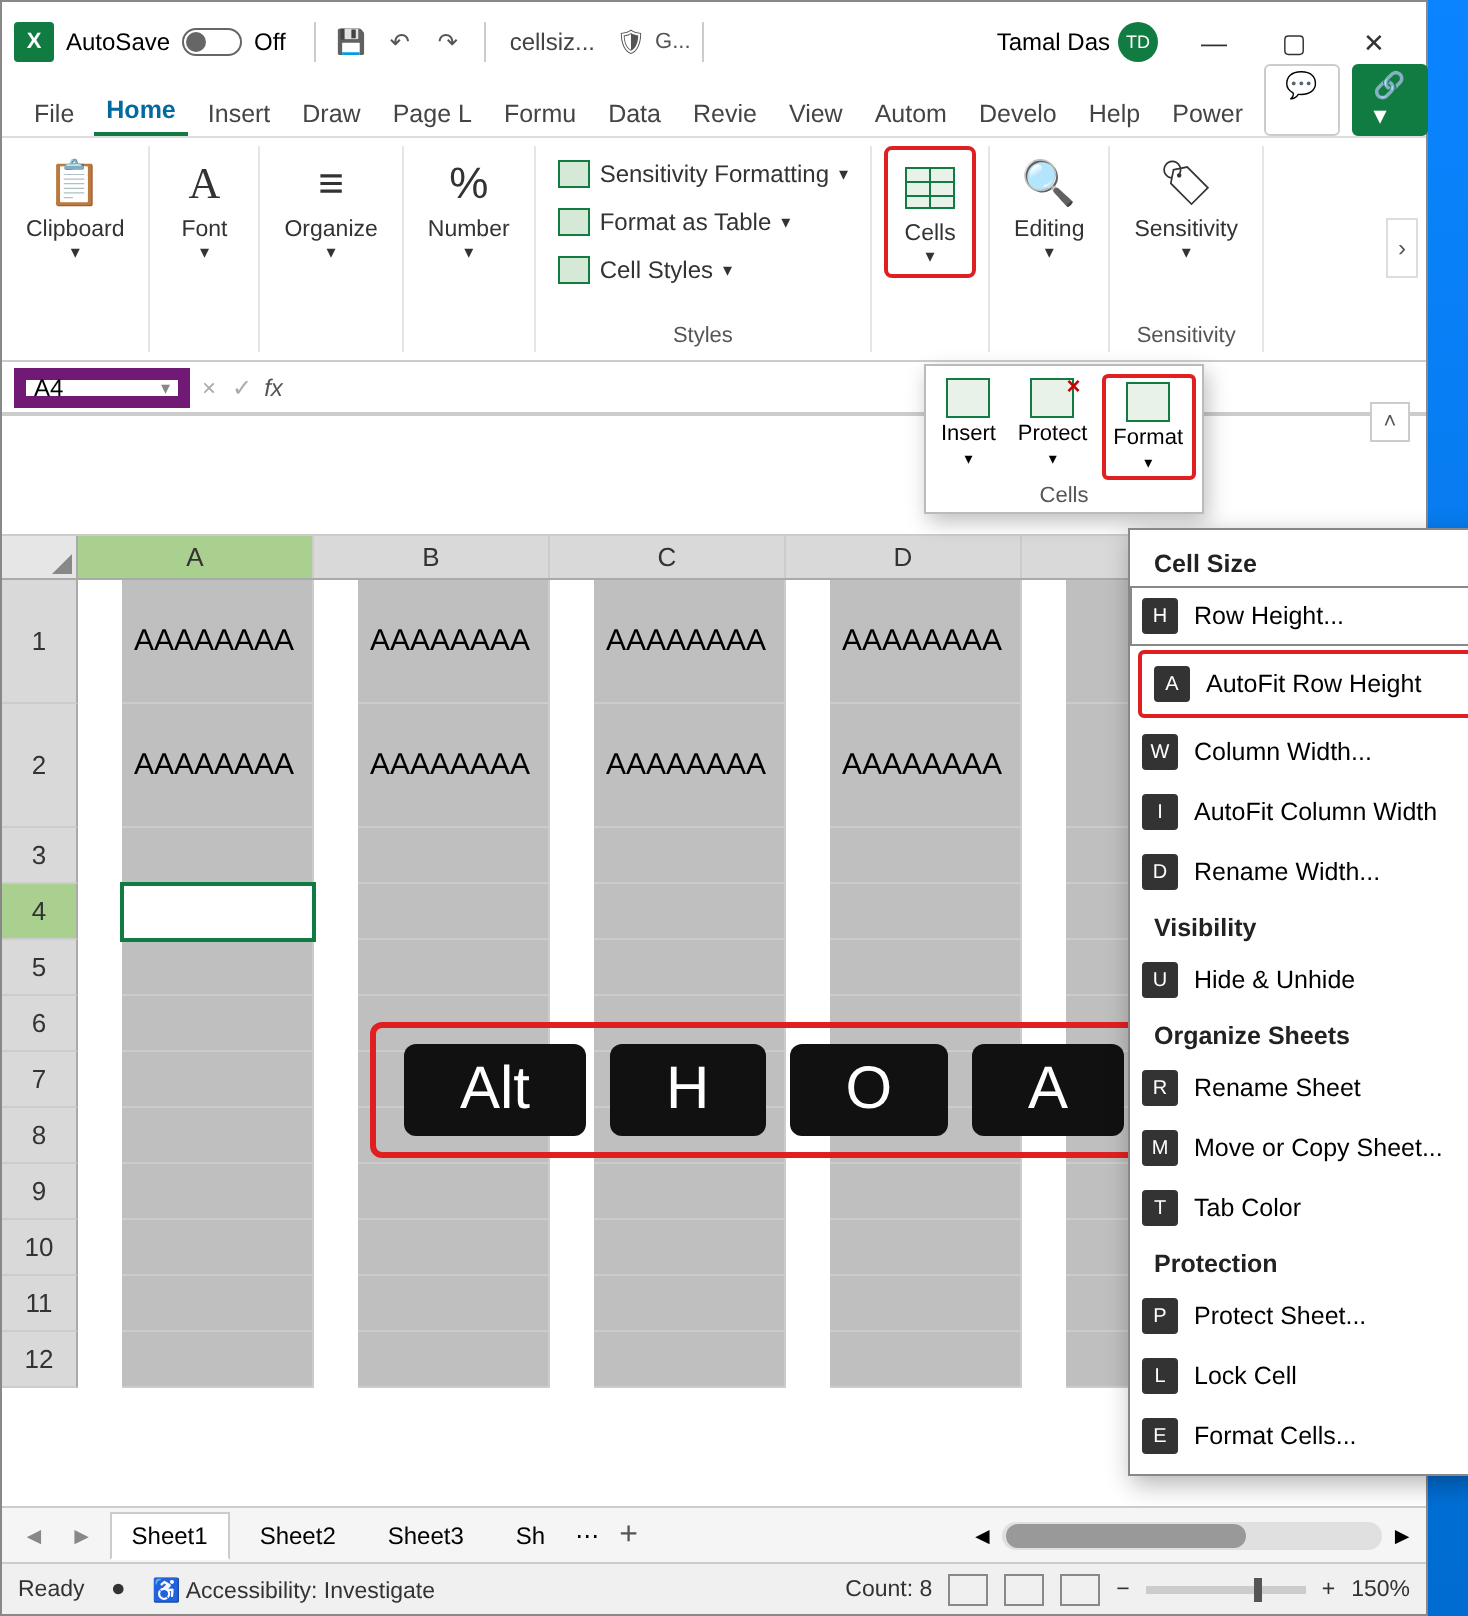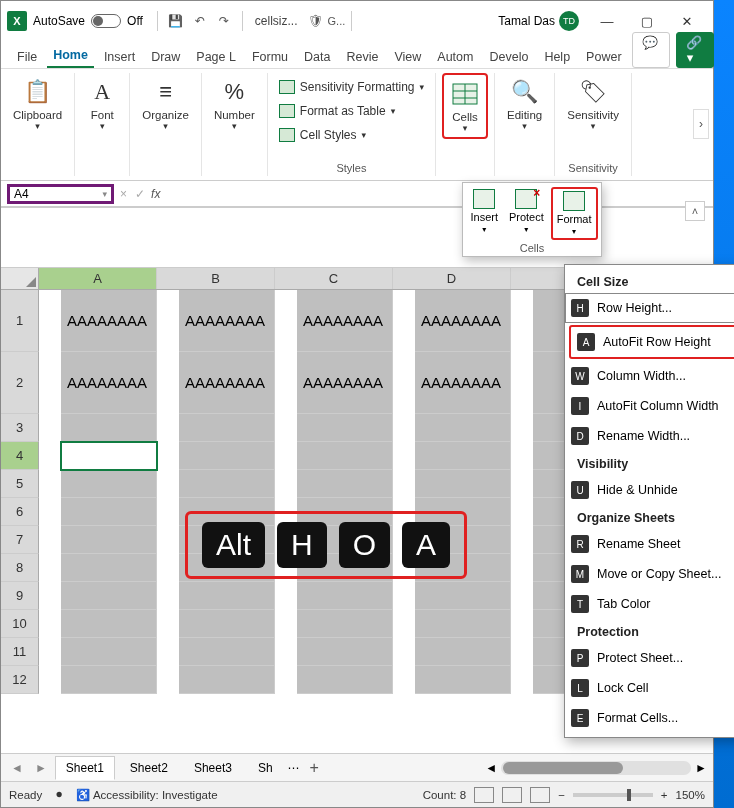--- a/index.html
+++ b/index.html
@@ -38,21 +38,21 @@
 .ribbon-group .big-btn .chev { font-size: 9px; margin-top: -2px; }
 .ribbon-group .label { font-size: 11px; color: #555; margin-top: auto; padding-bottom: 2px; }
 .styles-col { display: flex; flex-direction: column; gap: 4px; padding-top: 4px; }
 .styles-col .row-btn { display: flex; align-items: center; gap: 5px; font-size: 12px; padding: 3px 5px; color: #333; white-space: nowrap; }
 .styles-col .row-btn .mini-icon { width: 16px; height: 14px; background: #d6e9d6; border: 1px solid #107c41; }
 .cells-highlight { border: 2px solid #e02020; border-radius: 4px; }
 .ribbon-expand { position: absolute; right: 4px; top: 40px; width: 16px; height: 30px; display: flex; align-items: center; justify-content: center; border: 1px solid #ddd; color: #555; font-size: 12px; }
 
 
 .fx-row { height: 26px; display: flex; align-items: center; border-bottom: 1px solid #ccc; padding: 0 6px; gap: 6px; font-size: 12px; }
-.namebox { width: 107px; height: 20px; border: 3px solid #701a75; display: flex; align-items: center; padding: 0 4px; justify-content: space-between; }
+.namebox { width: 88px; height: 20px; border: 6px solid #701a75; display: flex; align-items: center; padding: 0 4px; justify-content: space-between; }
 .fx-row .fx-btns { display: flex; gap: 8px; color: #aaa; }
 .fx-label { font-style: italic; color: #555; }
 
 
 .cells-popup { position: absolute; top: 181px; left: 461px; width: 140px; background: #fff; border: 1px solid #bbb; box-shadow: 2px 4px 10px rgba(0,0,0,0.25); z-index: 40; padding: 4px 2px 2px; }
 .cells-popup .row1 { display: flex; justify-content: space-around; }
 .cells-popup .mini { display: flex; flex-direction: column; align-items: center; font-size: 11px; gap: 2px; padding: 2px 4px; }
 .cells-popup .mini .ic { width: 22px; height: 20px; background: #e8f2e8; border: 1px solid #107c41; position: relative; }
 .cells-popup .mini .ic.del::after { content: "×"; position: absolute; top: -4px; right: -4px; color: #c00; font-weight: bold; font-size: 12px; }
 .cells-popup .mini.format-h { border: 2px solid #e02020; border-radius: 3px; }
@@ -76,21 +76,21 @@
 .grid-body { display: flex; }
 .row-headers { display: flex; flex-direction: column; width: 38px; background: #d9d9d9; }
 .row-h { border-bottom: 1px solid #ccc; border-right: 1px solid #aaa; text-align: center; font-size: 13px; display: flex; align-items: center; justify-content: center; color: #333; }
 .row-h.sel { background: #a9d08e; }
 .cells-grid { display: grid; grid-template-columns: repeat(5, 118px); }
 .cell { border-right: 1px solid #ccc; border-bottom: 1px solid #ccc; font-size: 15px; padding: 4px 6px; background: #bfbfbf; overflow: hidden; white-space: nowrap; display: flex; align-items: center; margin-left: 22px; }
 .cell.active { background: #fff; outline: 2px solid #107c41; outline-offset: -1px; z-index: 2; }
 
 
 .kbd-overlay { position: absolute; top: 510px; left: 184px; display: flex; gap: 12px; border: 3px solid #e02020; border-radius: 6px; padding: 8px 14px; z-index: 30; }
-.kbd-overlay .key { background: #111; color: #fff; border-radius: 6px; font-size: 30px; padding: 6px 14px; font-weight: 500; min-width: 44px; text-align: center; }
+.kbd-overlay .key { background: #111; color: #fff; border-radius: 6px; font-size: 30px; padding: 6px 28px; font-weight: 500; min-width: 44px; text-align: center; }
 
 
 .sheet-tabs { height: 28px; display: flex; align-items: center; border-top: 1px solid #ccc; font-size: 12px; padding: 0 6px; gap: 4px; background: #f5f5f5; }
 .sheet-tabs .nav { color: #888; padding: 0 4px; }
 .sheet-tabs .stab { padding: 4px 10px; border: 1px solid transparent; }
 .sheet-tabs .stab.active { background: #fff; border: 1px solid #ccc; border-bottom-color: #fff; }
 .sheet-tabs .add { font-size: 16px; color: #555; padding: 0 6px; }
 .sheet-tabs .hscroll { margin-left: auto; display: flex; align-items: center; gap: 4px; }
 .hscroll-track { width: 190px; height: 14px; background: #e0e0e0; border-radius: 7px; position: relative; }
 .hscroll-thumb { position: absolute; left: 2px; top: 1px; width: 120px; height: 12px; background: #999; border-radius: 6px; }

